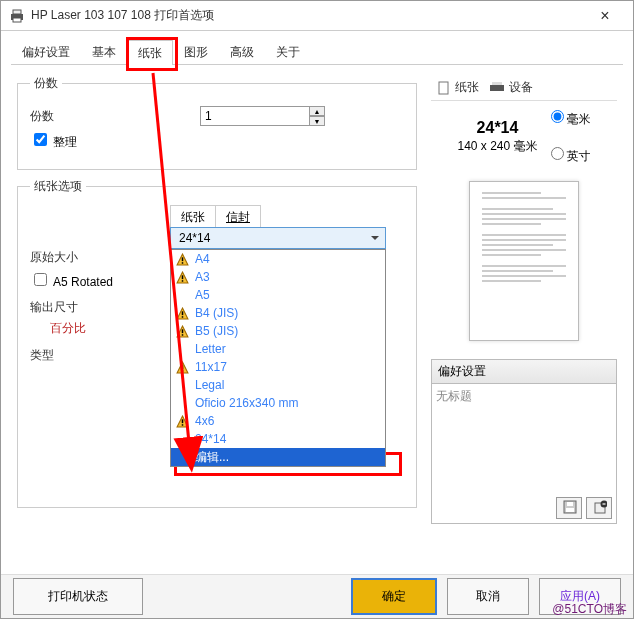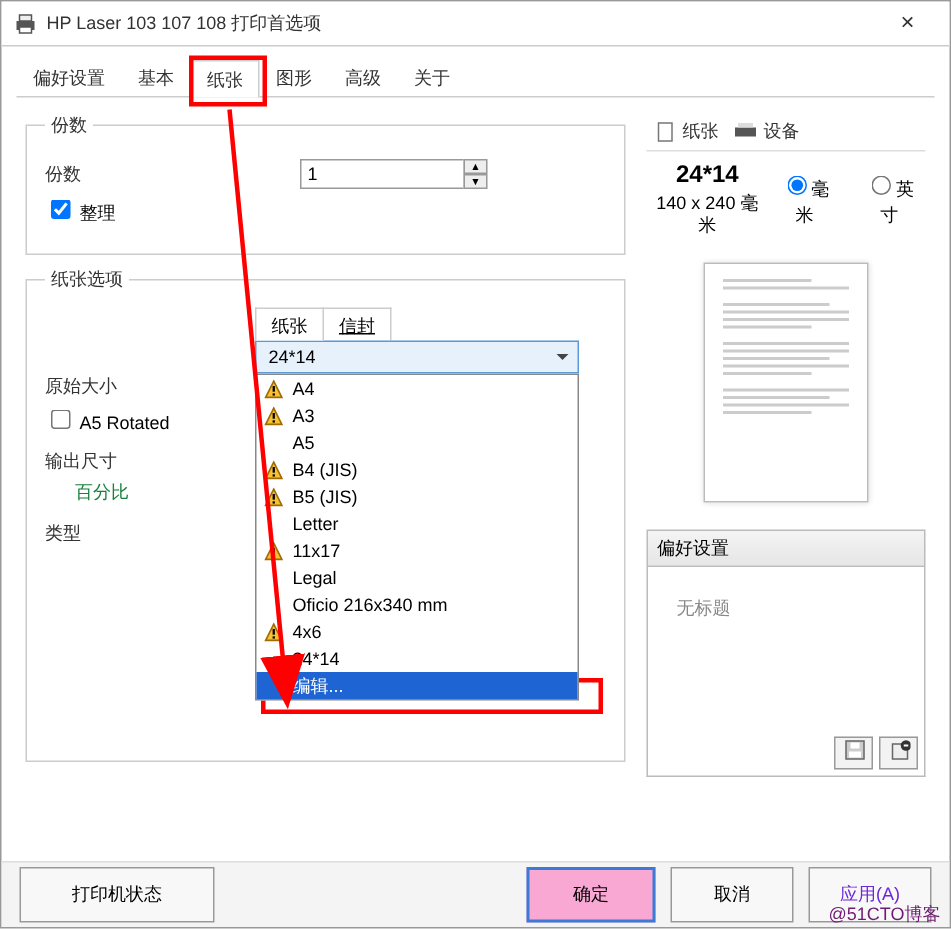--- a/index.html
+++ b/index.html
@@ -12,59 +12,59 @@
   .tabs { display:flex; border-bottom:1px solid #ccc; height:26px; }
   .tab { padding:4px 10px 0; height:25px; border:1px solid transparent; border-bottom:none; color:#333; cursor:pointer; }
   .tab.active { border-color:#ccc; background:#fff; position:relative; top:1px; }
   .red-box { position:absolute; border:3px solid #f00; pointer-events:none; }
   .body-area { position:relative; height:510px; }
   .left { position:absolute; left:6px; top:10px; width:400px; }
   fieldset { border:1px solid #ccc; margin:0 0 8px 0; padding:10px 12px 14px; }
   legend { padding:0 4px; color:#333; }
   .row { display:flex; align-items:center; margin:4px 0; }
   .lbl { width:90px; color:#333; }
-  .val { color:#15803d; }
+  .val { color:#b91c1c; }
   input[type="text"].spin { width:110px; height:20px; border:1px solid #999; padding:0 4px; }
   .spinner-btns { display:inline-flex; flex-direction:column; margin-left:-1px; }
   .spinner-btns button { width:16px; height:10px; border:1px solid #999; background:#eee; font-size:7px; line-height:7px; padding:0; }
   .chk { margin-right:6px; }
   .subtabs { display:flex; margin-left:140px; height:22px; }
   .subtab { padding:3px 10px 0; border:1px solid #ccc; border-bottom:none; background:#fff; cursor:pointer; }
   .subtab + .subtab { margin-left:-1px; }
   .subtab.active { position:relative; z-index:2; }
   .subtab + .subtab { text-decoration: underline; color:#000; }
   .dropdown { position:relative; margin-left:140px; width:216px; }
   .dd-sel { height:22px; border:1px solid #5a9ad6; background:#e6f1fb; display:flex; align-items:center; padding:0 18px 0 8px; cursor:pointer; position:relative; }
   .dd-sel::after { content:""; position:absolute; right:6px; top:8px; border:4px solid transparent; border-top-color:#444; }
   .dd-list { position:absolute; left:0; top:22px; width:216px; background:#fff; border:1px solid #888; z-index:5; max-height:260px; overflow:visible; }
-  .dd-item { display:flex; align-items:center; height:18px; padding:0 6px 0 4px; cursor:pointer; color:#000000; white-space:nowrap; }
+  .dd-item { display:flex; align-items:center; height:18px; padding:0 6px 0 4px; cursor:pointer; color:#3b82f6; white-space:nowrap; }
   .dd-item.hl { background:#1e64d2; color:#fff; }
   .warn { width:14px; height:14px; margin-right:6px; display:inline-flex; align-items:center; justify-content:center; }
   .warn svg { width:13px; height:13px; }
   .indent { width:20px; display:inline-block; }
   .right { position:absolute; right:6px; top:10px; width:186px; }
   .rtabs { display:flex; gap:10px; padding:4px 6px; border-bottom:1px solid #ddd; }
   .rtab { display:flex; align-items:center; gap:4px; color:#333; cursor:pointer; }
   .sizebox { text-align:center; padding:6px 4px; display:flex; align-items:center; justify-content:center; gap:8px; }
   .sizebox .dims { line-height:1.3; }
   .sizebox .big { font-size:16px; font-weight:bold; }
-  .radio-col { display:flex; flex-direction:row; gap:16px; align-items:flex-start; }
+  .radio-col { display:flex; flex-direction:column; gap:16px; align-items:flex-start; }
   .preview { width:110px; height:160px; margin:10px auto; background:#fff; border:1px solid #bbb; box-shadow:0 0 4px rgba(0,0,0,0.15); padding:10px 12px; }
   .preview .ln { height:2px; background:#ccc; margin-bottom:3px; }
   .preview .ln.short { width:70%; }
   .preview .ln.med { width:85%; }
   .prefset { margin-top:18px; }
   .prefset .hdr { background:linear-gradient(#f4f4f4,#e6e6e6); border:1px solid #bbb; padding:3px 6px; }
-  .prefset .box { border:1px solid #bbb; border-top:none; height:140px; padding:19px; color:#888; position:relative; }
+  .prefset .box { border:1px solid #bbb; border-top:none; height:140px; padding:4px; color:#888; position:relative; }
   .pref-btns { position:absolute; right:4px; bottom:4px; display:flex; gap:4px; }
   .pref-btns button { width:26px; height:22px; border:1px solid #999; background:#f3f3f3; }
   .footer { position:absolute; left:0; right:0; bottom:0; height:44px; border-top:1px solid #ddd; display:flex; align-items:center; padding:0 12px; gap:10px; background:#f4f4f4; }
   .footer .spacer { flex:1; }
   .btn { min-width:82px; height:37px; border:1px solid #999; background:#f8f8f8; cursor:pointer; }
-  .btn.primary { border:2px solid #3a7bd5; background:#f9a8d4; min-width:86px; }
+  .btn.primary { border:2px solid #3a7bd5; background:#eab308; min-width:86px; }
   .btn.wide { min-width:130px; }
   .btn.disabled { color:#6d28d9; }
   .arrow-svg { position:absolute; left:0; top:0; pointer-events:none; z-index:20; }
   .watermark { position:absolute; right:6px; bottom:0px; color:#701a75; font-size:12px; pointer-events:none; z-index:30; }
 </style>
 </head>
 <body>
 
 <div class="titlebar">
   <span class="icon">

